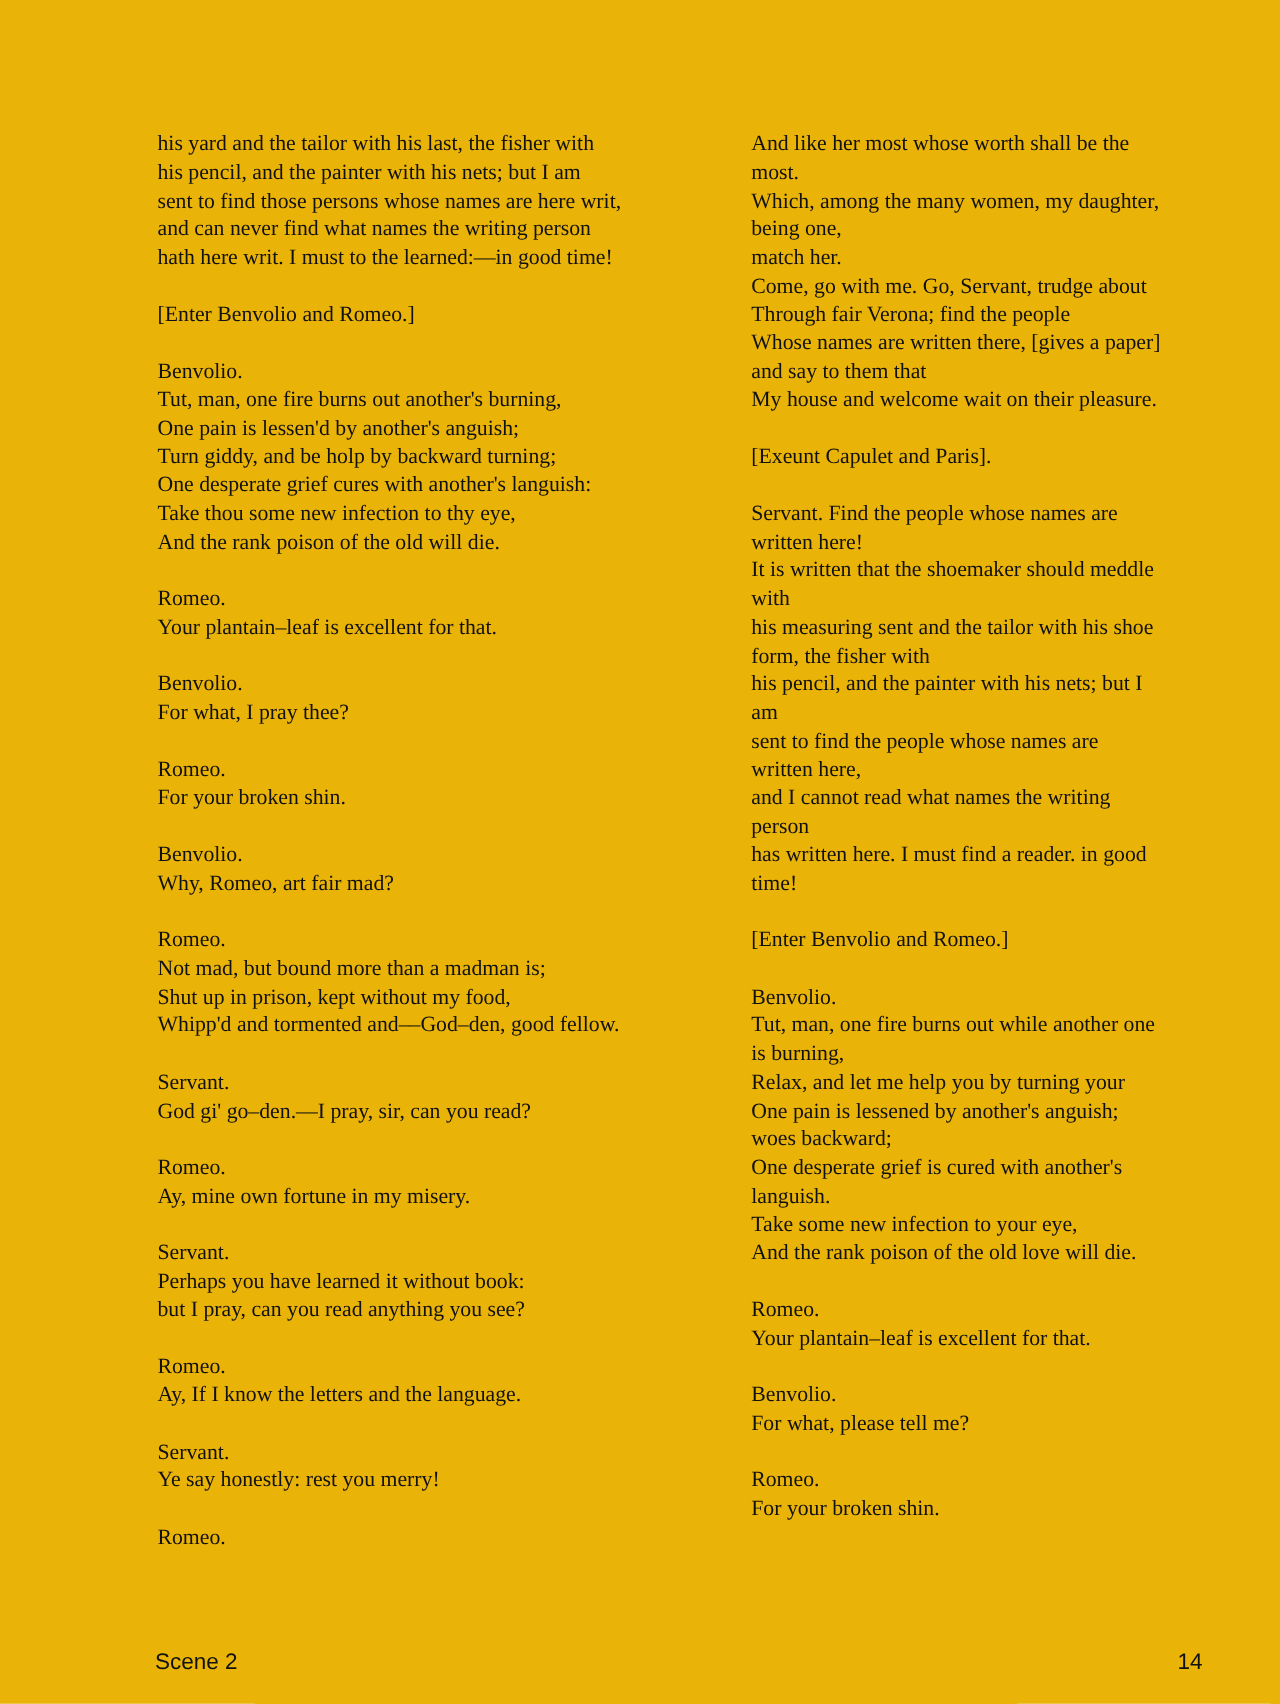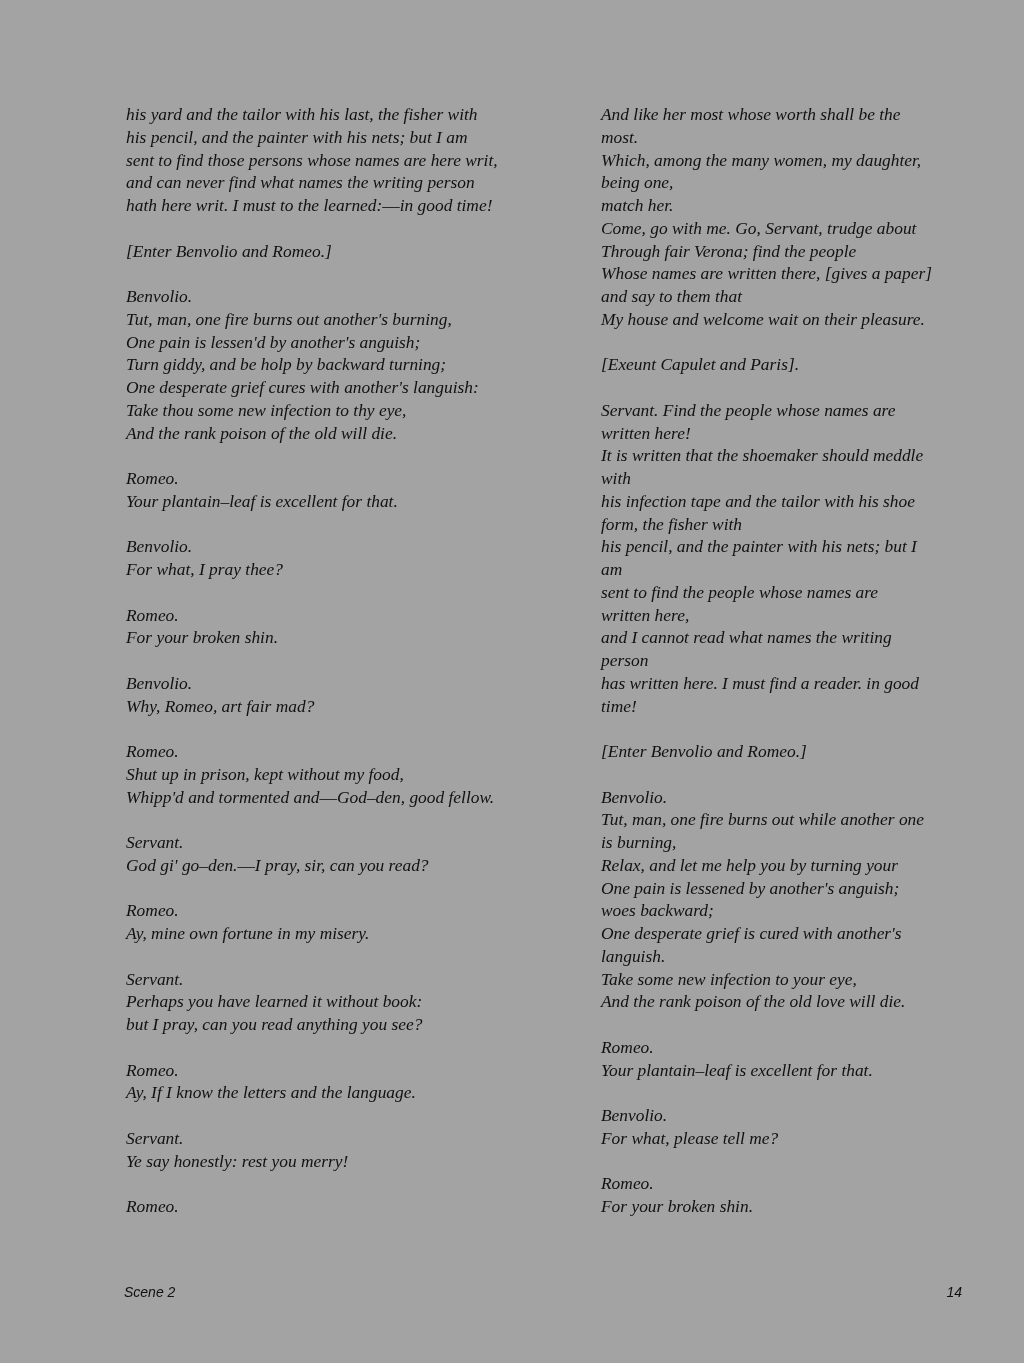--- a/index.html
+++ b/index.html
@@ -1,34 +1,34 @@
 <!DOCTYPE html>
 <html><head>
   <meta charset="utf-8">
   <style>
     html, body { margin: 0; padding: 0; background: #ffffff; }
     body { width: 1024px; height: 1363px; position: relative; overflow: hidden; }
-    .page { position: absolute; left: 0; top: 0; width: 1024px; height: 1363px; background: #a3a3a3; font-style: italic; }
+    .page { position: absolute; left: 0; top: 0; width: 1024px; height: 1363px; background: #eab308; }
     .col {
       position: absolute;
       top: 103px;
       font-family: "Liberation Serif", "DejaVu Serif", serif;
       font-size: 17.4px;
       line-height: 22.75px;
       color: #111;
     }
     .col-left { left: 126px; width: 430px; }
     .col-right { left: 601px; width: 370px; }
     .line { white-space: pre; display: block; height: 22.75px; }
     .blank { display: block; height: 22.75px; }
     .footer {
       position: absolute;
-      top: 1284px;
+      top: 1319px;
       font-family: "Liberation Sans", "DejaVu Sans", sans-serif;
-      font-size: 14px;
+      font-size: 18px;
       color: #111;
     }
     .footer-left { left: 124px; }
     .footer-right { right: 62px; }
   </style>
 </head>
 <body>
 
 <div class="page">
   <div class="col col-left" id="col-left">
@@ -54,20 +54,21 @@
       <span class="line">Benvolio.</span>
       <span class="line">For what, I pray thee?</span>
       <span class="blank"></span>
       <span class="line">Romeo.</span>
       <span class="line">For your broken shin.</span>
       <span class="blank"></span>
       <span class="line">Benvolio.</span>
       <span class="line">Why, Romeo, art fair mad?</span>
       <span class="blank"></span>
       <span class="line">Romeo.</span>
+      <span class="line">Not mad, but bound more than a madman is;</span>
       <span class="line">Shut up in prison, kept without my food,</span>
       <span class="line">Whipp'd and tormented and––God–den, good fellow.</span>
       <span class="blank"></span>
       <span class="line">Servant.</span>
       <span class="line">God gi' go–den.––I pray, sir, can you read?</span>
       <span class="blank"></span>
       <span class="line">Romeo.</span>
       <span class="line">Ay, mine own fortune in my misery.</span>
       <span class="blank"></span>
       <span class="line">Servant.</span>
@@ -93,21 +94,21 @@
       <span class="line">Whose names are written there, [gives a paper]</span>
       <span class="line">and say to them that</span>
       <span class="line">My house and welcome wait on their pleasure.</span>
       <span class="blank"></span>
       <span class="line">[Exeunt Capulet and Paris].</span>
       <span class="blank"></span>
       <span class="line">Servant. Find the people whose names are</span>
       <span class="line">written here!</span>
       <span class="line">It is written that the shoemaker should meddle</span>
       <span class="line">with</span>
-      <span class="line">his infection tape and the tailor with his shoe</span>
+      <span class="line">his measuring sent and the tailor with his shoe</span>
       <span class="line">form, the fisher with</span>
       <span class="line">his pencil, and the painter with his nets; but I</span>
       <span class="line">am</span>
       <span class="line">sent to find the people whose names are</span>
       <span class="line">written here,</span>
       <span class="line">and I cannot read what names the writing</span>
       <span class="line">person</span>
       <span class="line">has written here. I must find a reader. in good</span>
       <span class="line">time!</span>
       <span class="blank"></span>

